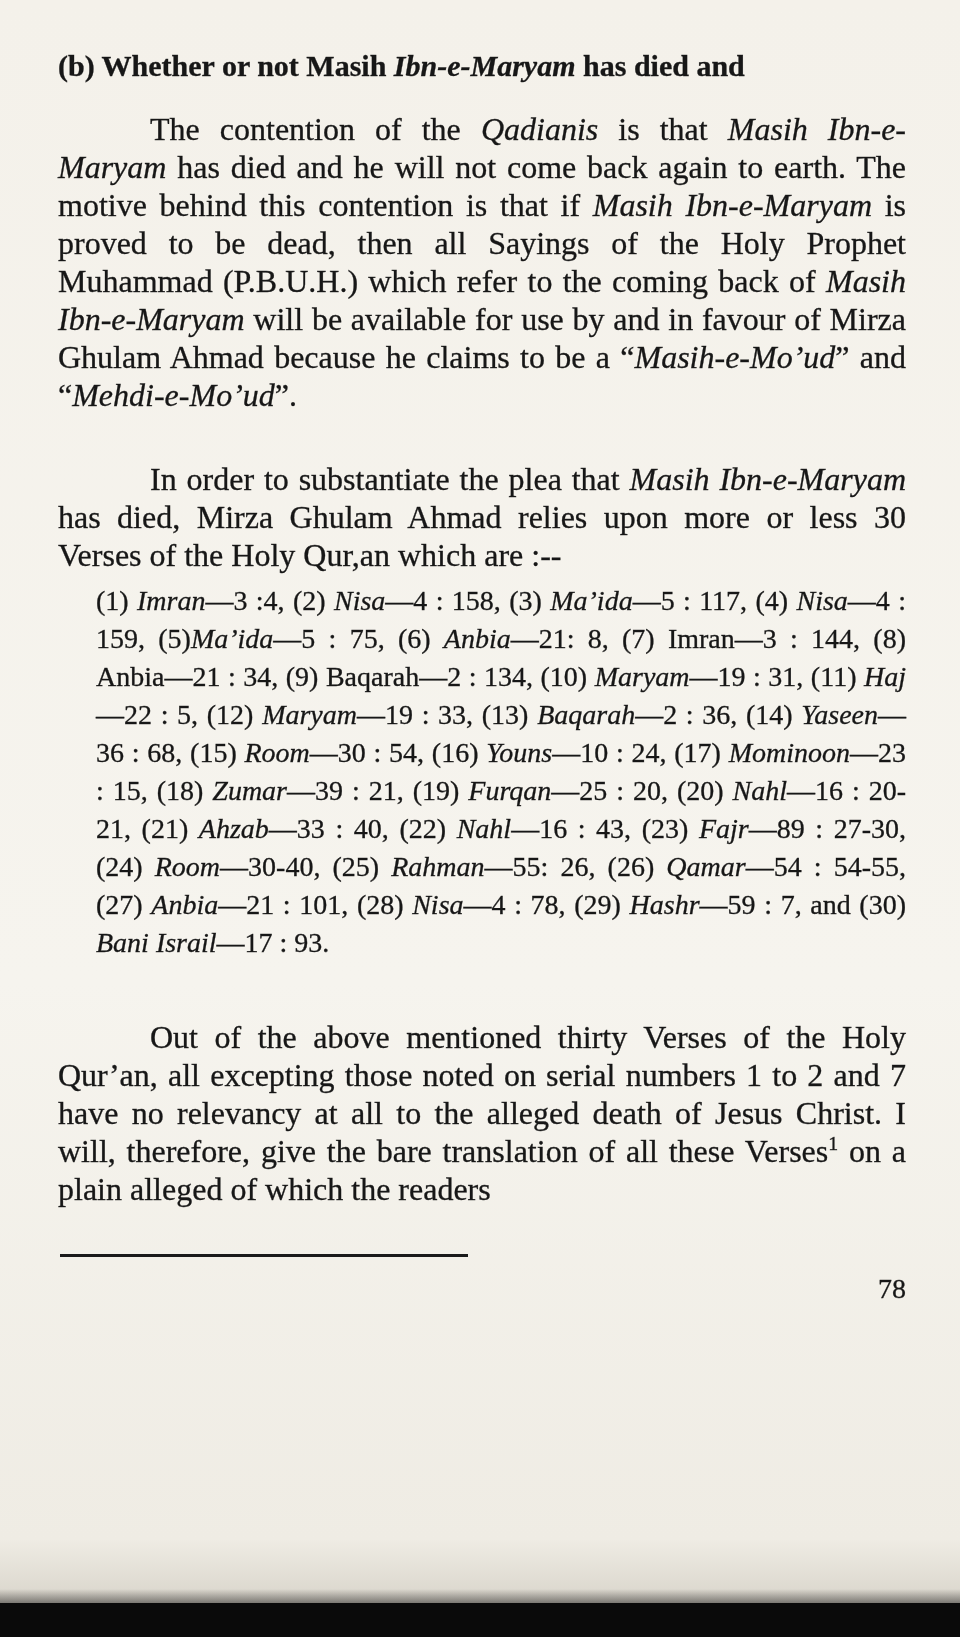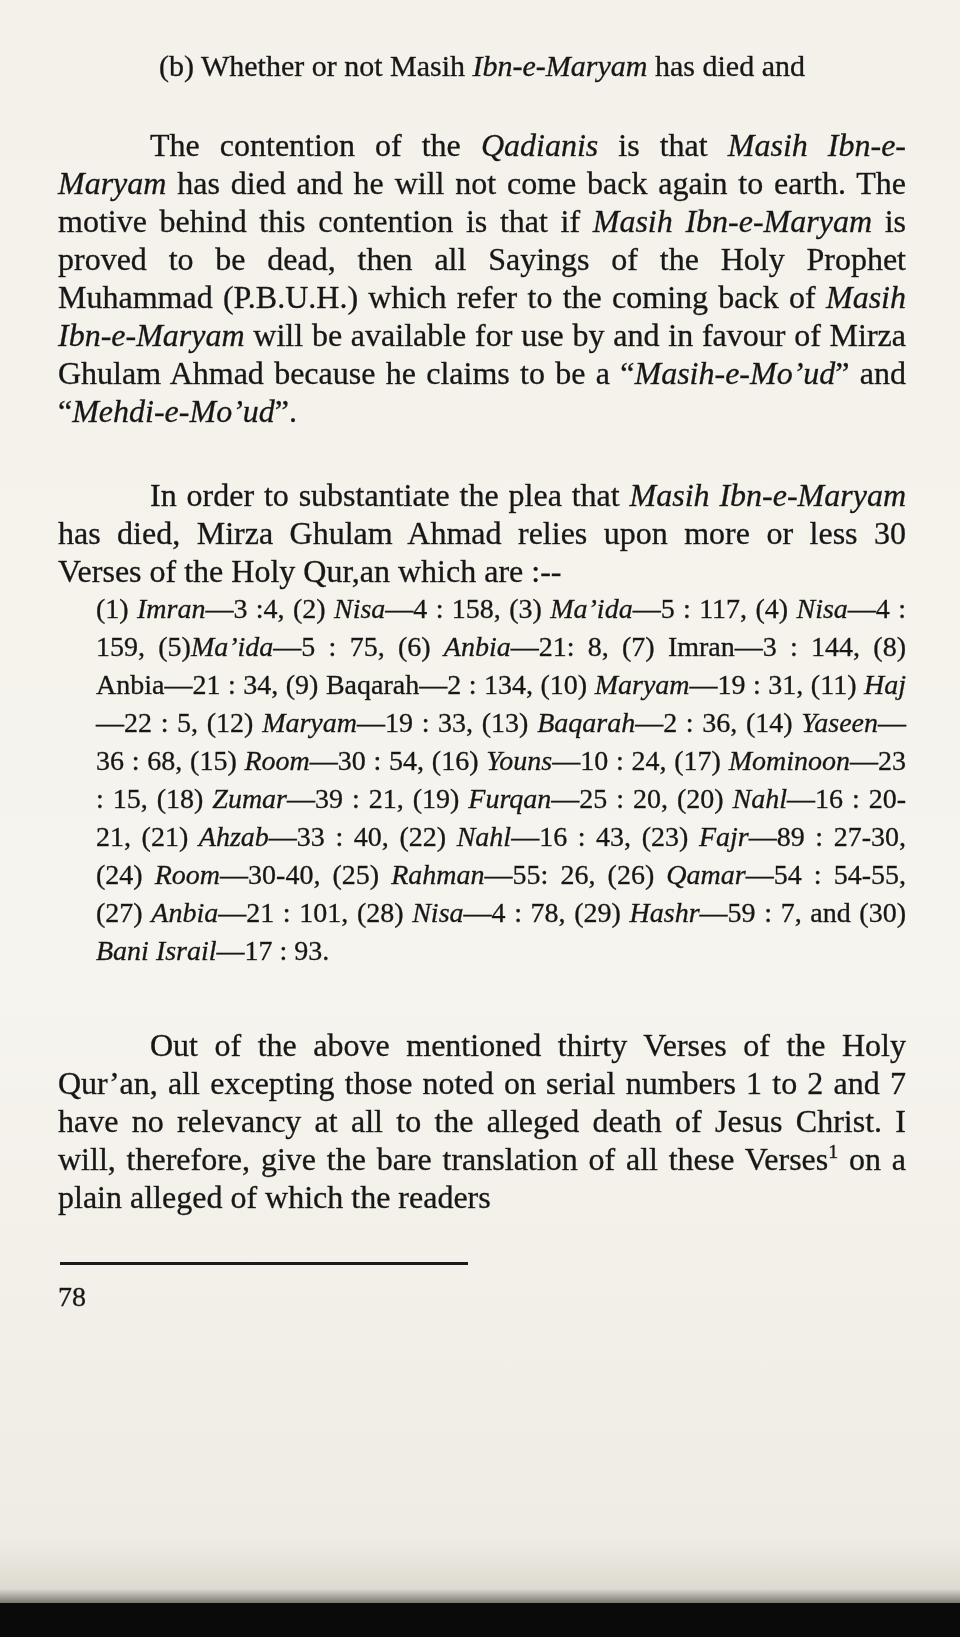--- a/index.html
+++ b/index.html
@@ -15,36 +15,35 @@
     font-family: "Liberation Serif", "DejaVu Serif", serif;
     color: #171717;
     -webkit-text-stroke: 0.35px rgba(20,20,20,0.85);
   }
 
   .content {
     padding: 46px 54px 0 58px;
   }
 
   h1.heading {
-    margin: 0 0 40px 0;
+    margin: 0 0 24px 0;
     font-size: 30px;
-    font-weight: normal;
+    font-weight: bold;
     line-height: 40px;
-    text-align: center;
   }
 
   p.body {
     margin: 0 0 46px 0;
     font-size: 32px;
     line-height: 38px;
     text-align: justify;
     text-indent: 92px;
   }
 
-  p.body.no-gap { margin-bottom: 0; }
+  p.body.no-gap { margin-bottom: 8px; }
 
   .verse-list {
     margin: 0 0 56px 38px;
     font-size: 28px;
     line-height: 38px;
     text-align: justify;
   }
 
   .footnote-rule {
     width: 408px;
@@ -56,21 +55,21 @@
   .footnote {
     font-size: 24px;
     line-height: 33px;
     text-align: justify;
     text-indent: 72px;
   }
 
   .page-number {
     margin-top: 16px;
     font-size: 28px;
-    text-align: left;
+    text-align: right;
   }
 
   .scan-edge-bottom {
     position: absolute;
     left: 0;
     right: 0;
     bottom: 0;
     height: 34px;
     background: #0a0a0a;
   }

